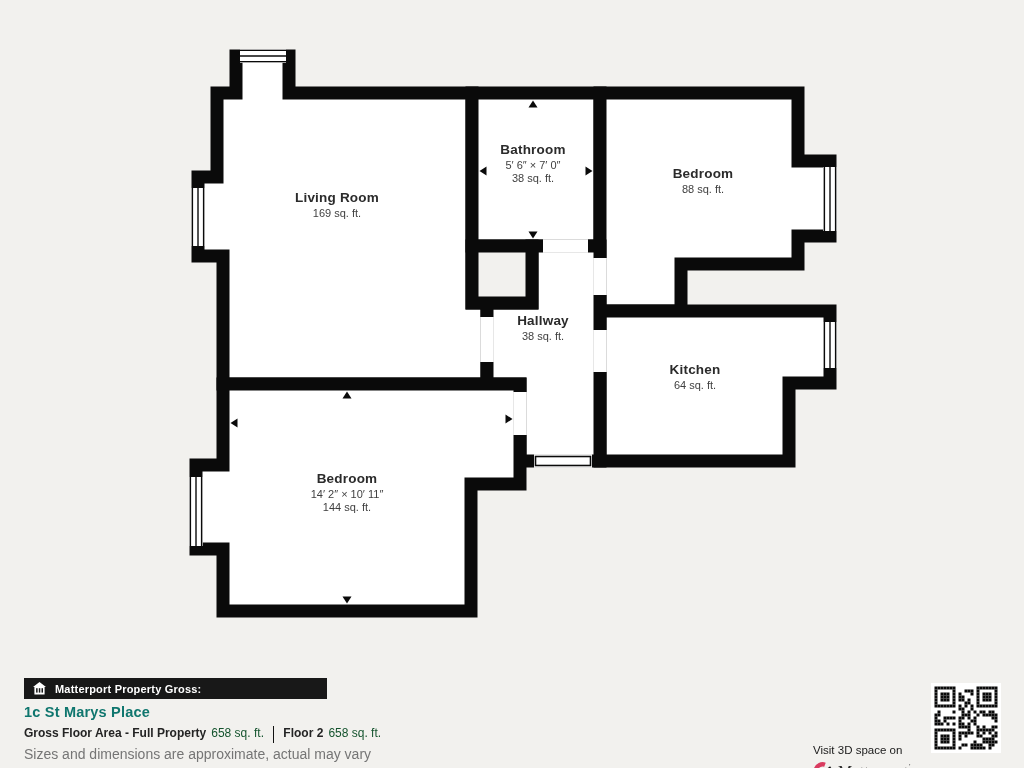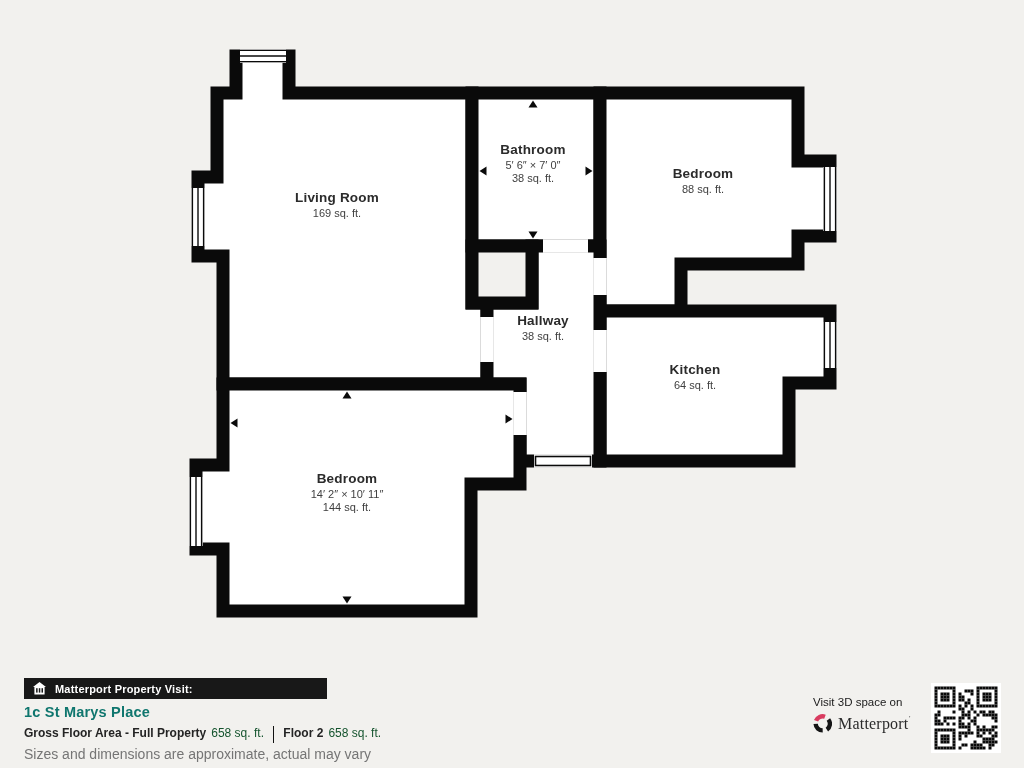--- a/index.html
+++ b/index.html
@@ -29,21 +29,21 @@
   .banner .txt{color:#ffffff;font-size:11px;font-weight:bold;margin-left:9px;letter-spacing:.2px;}
   .address{position:absolute;left:24px;top:704px;font-size:14.5px;font-weight:bold;color:#0f766e;letter-spacing:.2px;}
   .info-row{position:absolute;left:24px;top:726px;display:flex;font-size:12px;color:#222;}
   .info-row .bold{font-weight:bold;color:#242424;}
   .info-row .val{color:#14532d;margin-left:5px;}
   .info-row .divider{width:1.4px;height:17px;background:#111;margin:0 9px;}
   .disclaimer{position:absolute;left:24px;top:746px;font-size:14px;color:#757575;}
   
   .promo{position:absolute;right:23px;top:683px;display:flex;align-items:flex-start;}
   .promo-text{margin-top:13px;margin-right:20px;text-align:left;}
-  .visit{font-size:11.5px;color:#1a1a1a;margin-bottom:6px;}
+  .visit{font-size:11.5px;color:#1a1a1a;margin-bottom:6px;margin-top:48px;}
   .brandrow{display:flex;align-items:flex-end;}
   .wordmark{font-family:"Liberation Serif","DejaVu Serif",serif;font-size:16px;color:#2b2b2b;margin-left:6px;letter-spacing:.2px;}
   .wordmark sup{font-size:7px;vertical-align:9px;color:#444;}
   #qr{background:#ffffff;}
 </style>
 </head>
 <body>
 
 <svg id="plan" width="1024" height="665" viewBox="0 0 1024 665">
 
@@ -134,21 +134,21 @@
   </g>
 </svg>
 
 <div class="banner">
   <svg width="13" height="13" viewBox="0 0 13 13">
     <path d="M6.5 0 L13 5 H11.6 V12.4 H1.4 V5 H0 Z" fill="#ffffff"></path>
     <rect x="3.1" y="6.2" width="1.5" height="4.4" fill="#181818"></rect>
     <rect x="5.8" y="6.2" width="1.5" height="4.4" fill="#181818"></rect>
     <rect x="8.5" y="6.2" width="1.5" height="4.4" fill="#181818"></rect>
   </svg>
-  <span class="txt">Matterport Property Visit:</span>
+  <span class="txt">Matterport Property Gross:</span>
 </div>
 
 <div class="address">1c St Marys Place</div>
 
 <div class="info-row">
   <span class="bold">Gross Floor Area - Full Property</span>
   <span class="val">658 sq. ft.</span>
   <span class="divider"></span>
   <span class="bold">Floor 2</span>
   <span class="val">658 sq. ft.</span>

